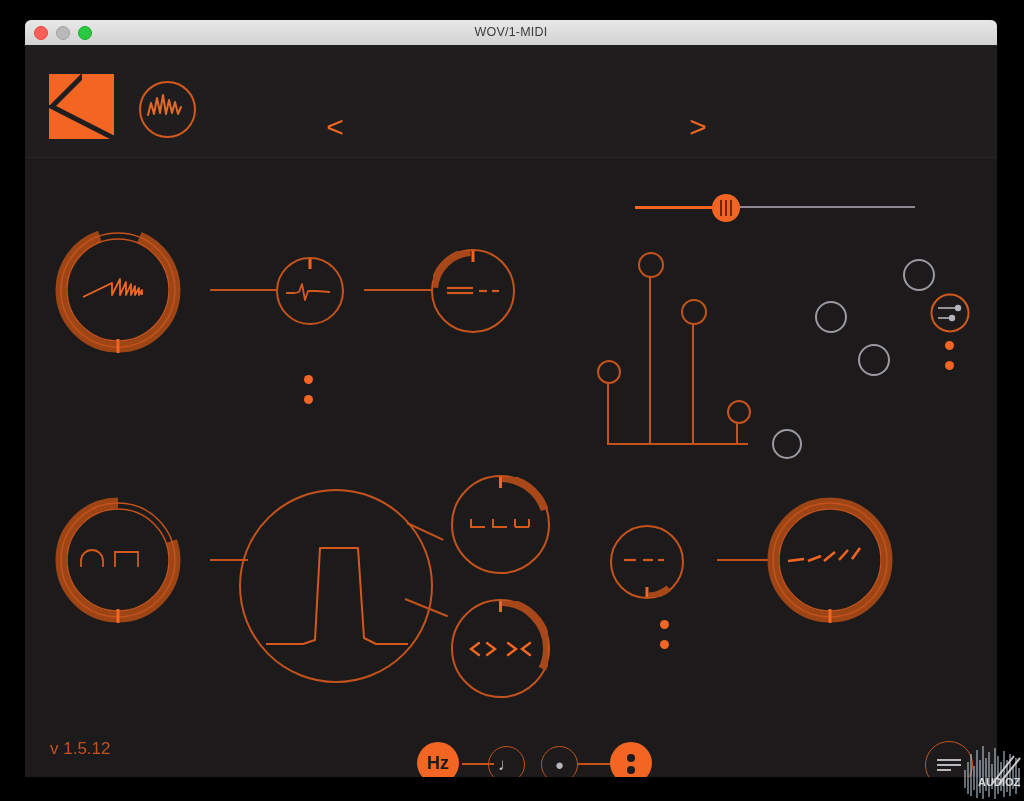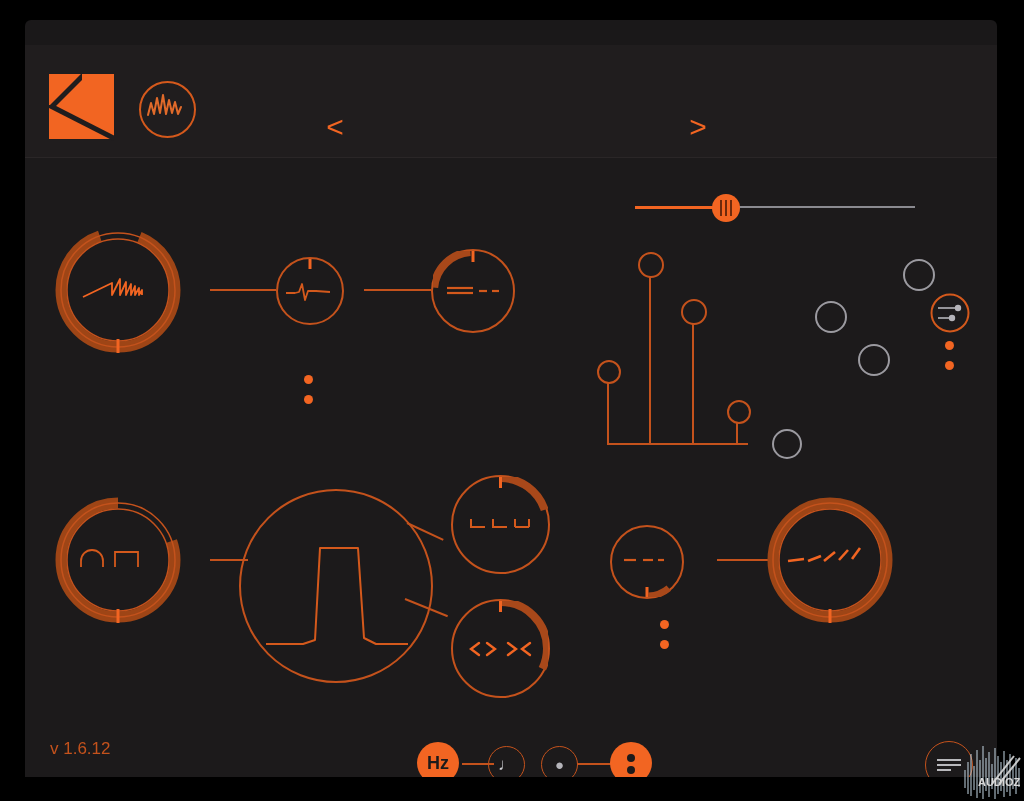--- a/index.html
+++ b/index.html
@@ -93,20 +93,28 @@
 
   .watermark{position:absolute;left:962px;top:744px;width:62px;height:57px;opacity:.85;}
 </style>
 </head>
 <body>
 
 <div id="app">
 
   <div class="window">
 
+    <div class="titlebar">
+      <div class="traffic">
+        <span class="dot red"></span>
+        <span class="dot yellow"></span>
+        <span class="dot green"></span>
+      </div>
+      <div class="title-text">WOV/1-MIDI</div>
+    </div>
 
     <div class="plug">
 
       <div class="header">
 
         <div class="logo-k">
           <div class="v1"></div>
           <div class="v2"></div>
         </div>
 
@@ -279,21 +287,21 @@
           <g stroke="#f26522" stroke-width="2.6" stroke-linecap="butt">
             <line x1="23" y1="66" x2="39" y2="64"></line>
             <line x1="43" y1="66" x2="56" y2="61"></line>
             <line x1="59" y1="66" x2="70" y2="57"></line>
             <line x1="74" y1="65" x2="83" y2="55"></line>
             <line x1="87" y1="64" x2="95" y2="53"></line>
           </g>
         </svg>
       </div>
 
-      <div class="version">v 1.6.12</div>
+      <div class="version">v 1.5.12</div>
 
       <div class="btnrow">
         <div class="link" style="left:45px;top:22px;width:32px;"></div>
         <div class="link" style="left:160px;top:22px;width:34px;"></div>
 
         <div class="pill filled" style="left:0px;top:1px;width:42px;height:42px;">
           <span style="color:#1c1a1b;font-size:18px;font-weight:600;">Hz</span>
         </div>
 
         <div class="pill outline" style="left:71px;top:5px;width:35px;height:35px;">

